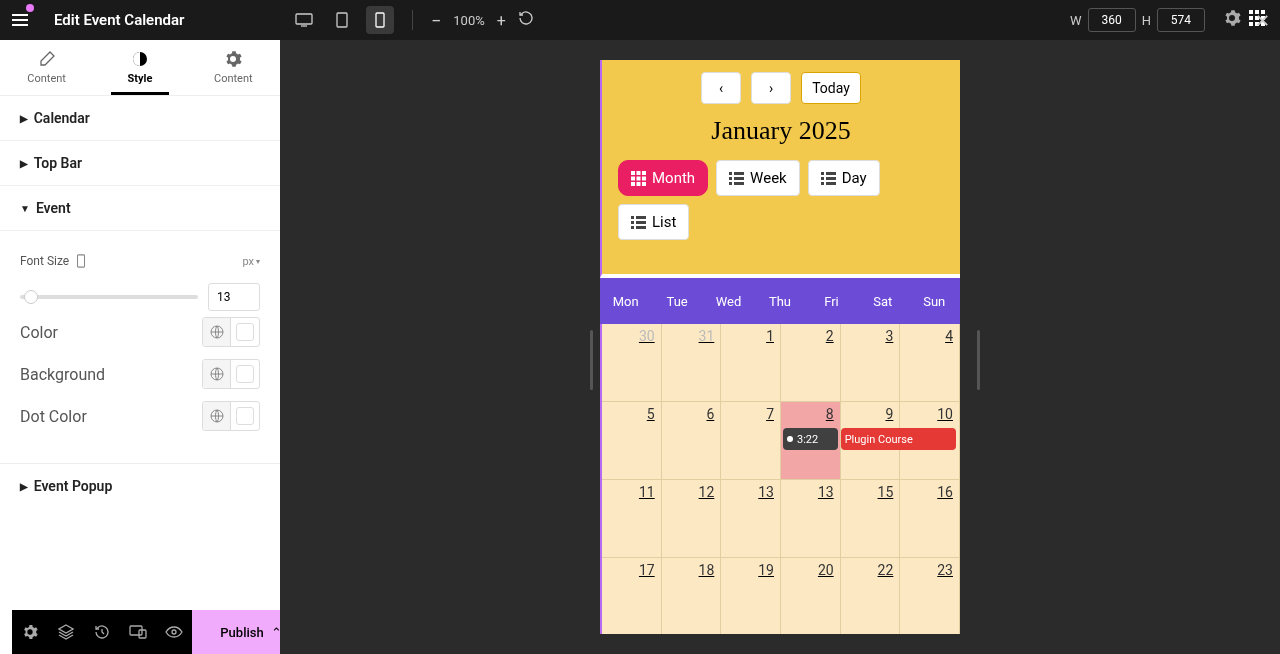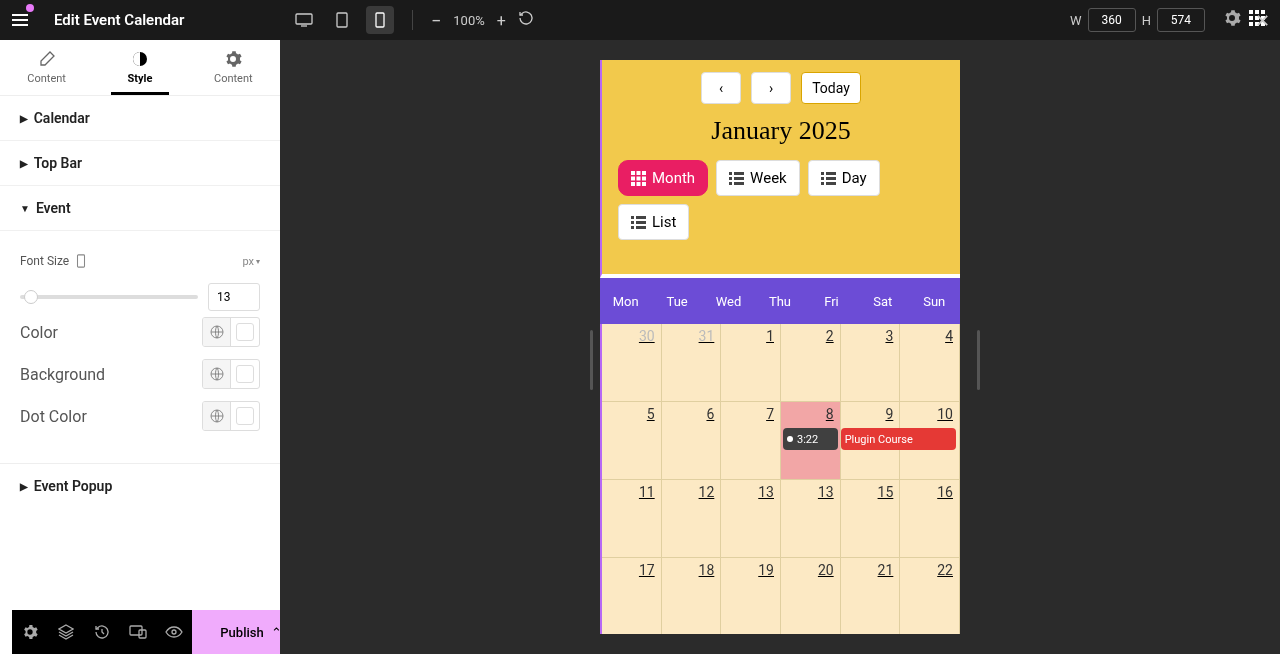--- a/index.html
+++ b/index.html
@@ -397,21 +397,20 @@
         <div class="cal-cell">11</div>
         <div class="cal-cell">12</div>
         <div class="cal-cell">13</div>
         <div class="cal-cell">13</div>
         <div class="cal-cell">15</div>
         <div class="cal-cell">16</div>
         <div class="cal-cell">17</div>
         <div class="cal-cell">18</div>
         <div class="cal-cell">19</div>
         <div class="cal-cell">20</div>
-        <div class="cal-cell">21</div>
         <div class="cal-cell">22</div>
         <div class="cal-cell">23</div>
         <div class="cal-cell">24</div>
         <div class="cal-cell">25</div>
         <div class="cal-cell">26</div>
       </div>
   </div>
 </div>
 
 </body></html>

